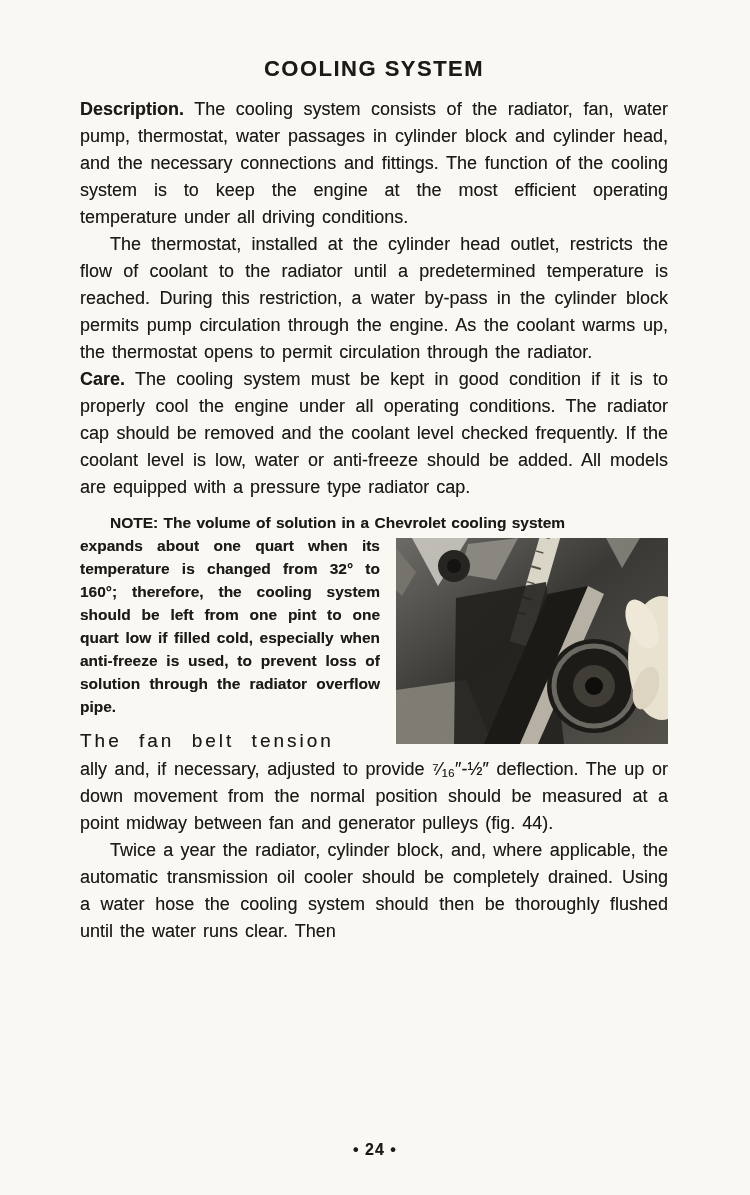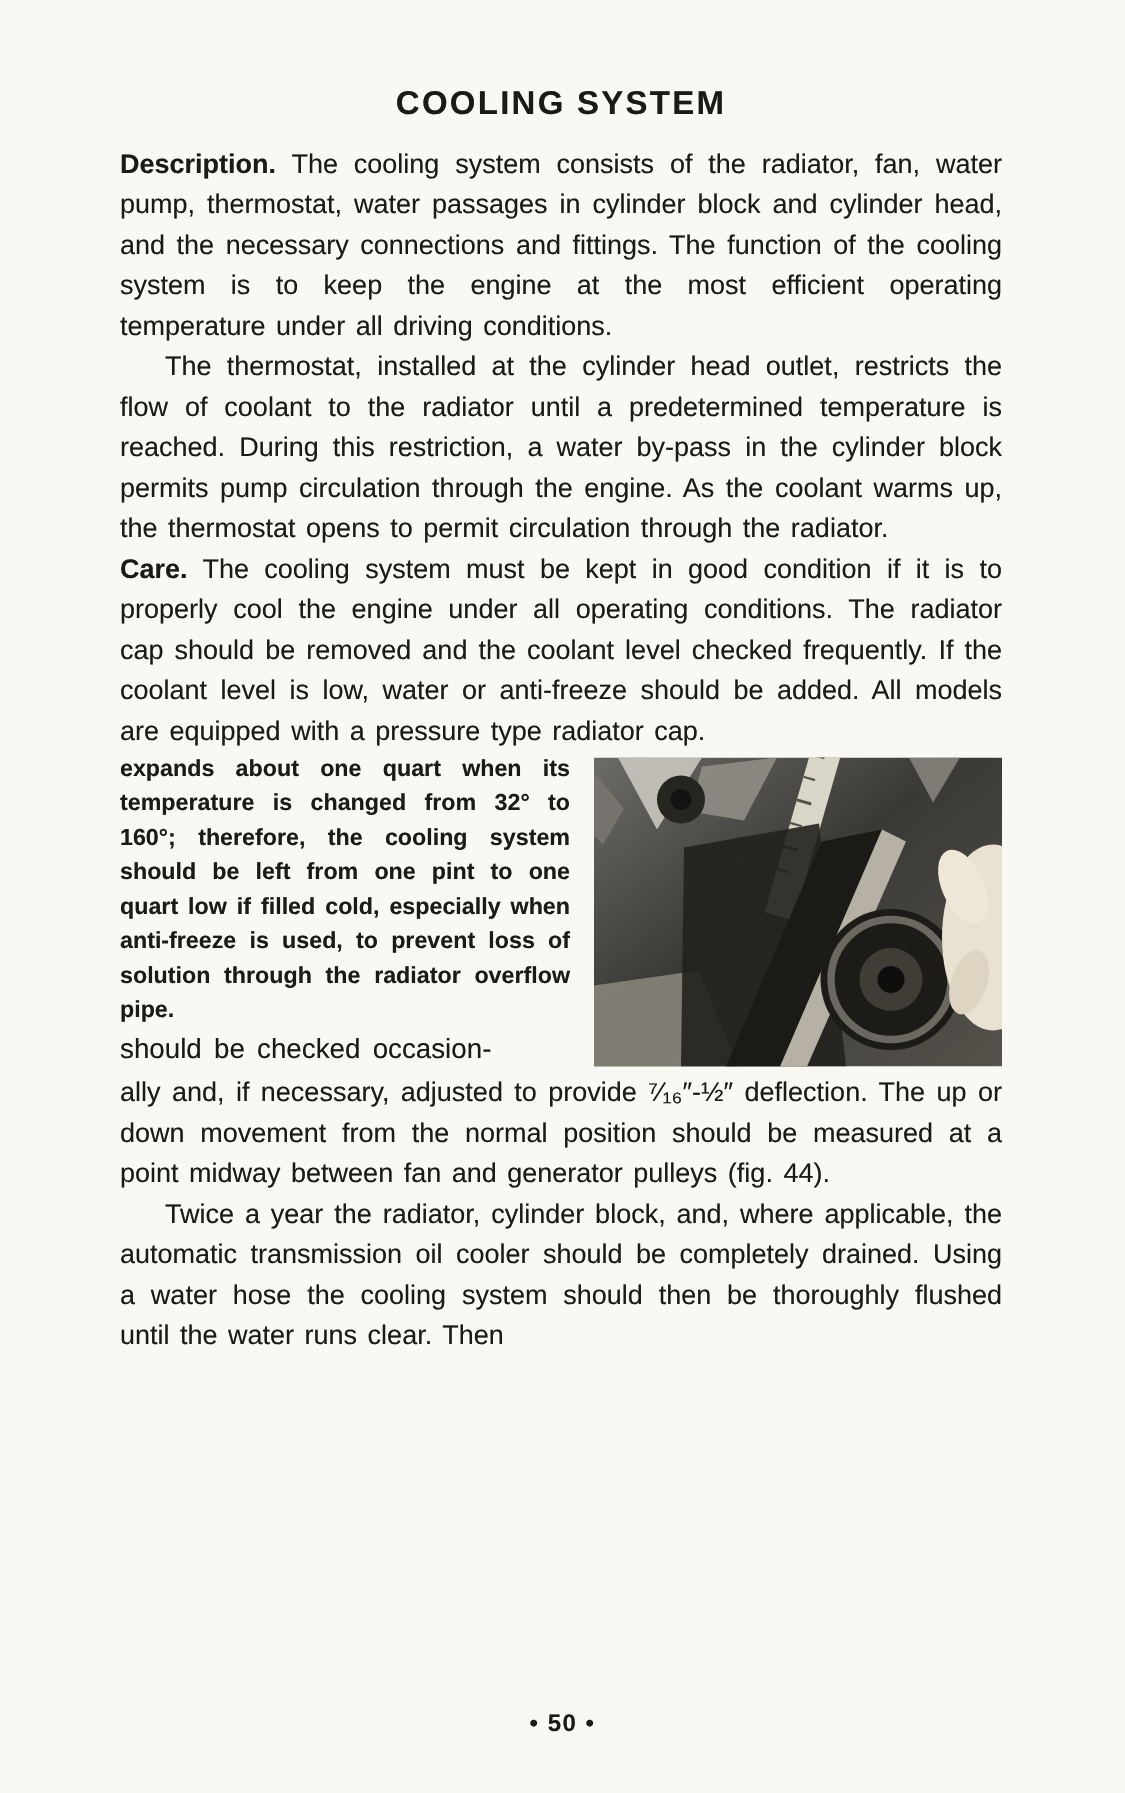--- a/index.html
+++ b/index.html
@@ -95,20 +95,21 @@
 <div class="page">
 
   <h1 class="title">COOLING SYSTEM</h1>
 
   <p class="body"><span class="lead">Description.</span><span> The cooling system consists of the radiator, fan, water pump, thermostat, water passages in cylinder block and cylinder head, and the necessary connections and fittings. The function of the cooling system is to keep the engine at the most efficient operating temperature under all driving conditions.</span></p>
 
   <p class="body indent">The thermostat, installed at the cylinder head outlet, restricts the flow of coolant to the radiator until a predetermined temperature is reached. During this restriction, a water by-pass in the cylinder block permits pump circulation through the engine. As the coolant warms up, the thermostat opens to permit circulation through the radiator.</p>
 
   <p class="body mt4"><span class="lead">Care.</span><span> The cooling system must be kept in good condition if it is to properly cool the engine under all operating conditions. The radiator cap should be removed and the coolant level checked frequently. If the coolant level is low, water or anti-freeze should be added. All models are equipped with a pressure type radiator cap.</span></p>
 
+  <p class="note-first">NOTE: The volume of solution in a Chevrolet cooling system</p>
 
   <div class="figure">
     <svg viewBox="0 0 272 206" preserveAspectRatio="none" aria-hidden="true">
       <defs>
         <linearGradient id="bg" x1="0" y1="0" x2="1" y2="1">
           <stop offset="0" stop-color="#6c6b66"></stop>
           <stop offset="0.45" stop-color="#3a3936"></stop>
           <stop offset="1" stop-color="#55524b"></stop>
         </linearGradient>
       </defs>
@@ -145,24 +146,24 @@
       <ellipse cx="266" cy="120" rx="34" ry="62" fill="#e9e2d1"></ellipse>
       <ellipse cx="246" cy="86" rx="14" ry="26" transform="rotate(-24 246 86)" fill="#efe8d8"></ellipse>
       <ellipse cx="250" cy="150" rx="12" ry="22" transform="rotate(18 250 150)" fill="#ddd4c2"></ellipse>
 
       <polygon points="210,0 244,0 226,30" fill="#9a978e" opacity="0.7"></polygon>
     </svg>
   </div>
 
   <p class="note-body">expands about one quart when its temperature is changed from 32° to 160°; therefore, the cooling system should be left from one pint to one quart low if filled cold, especially when anti-freeze is used, to prevent loss of solution through the radiator overflow pipe.</p>
 
-  <p class="fanbelt-line2">should be checked occasion-</p>
+  <p class="fanbelt-line1">The fan belt tension</p>
 
   <div class="clear"></div>
 
   <p class="body">ally and, if necessary, adjusted to provide ⁷⁄₁₆″-½″ deflection. The up or down movement from the normal position should be measured at a point midway between fan and generator pulleys (fig. 44).</p>
 
 
   <p class="body indent mt6">Twice a year the radiator, cylinder block, and, where applicable, the automatic transmission oil cooler should be completely drained. Using a water hose the cooling system should then be thoroughly flushed until the water runs clear. Then</p>
 
-  <div class="pagenum">• 50 •</div>
+  <div class="pagenum">• 24 •</div>
 
 </div>
 
 </body></html>

